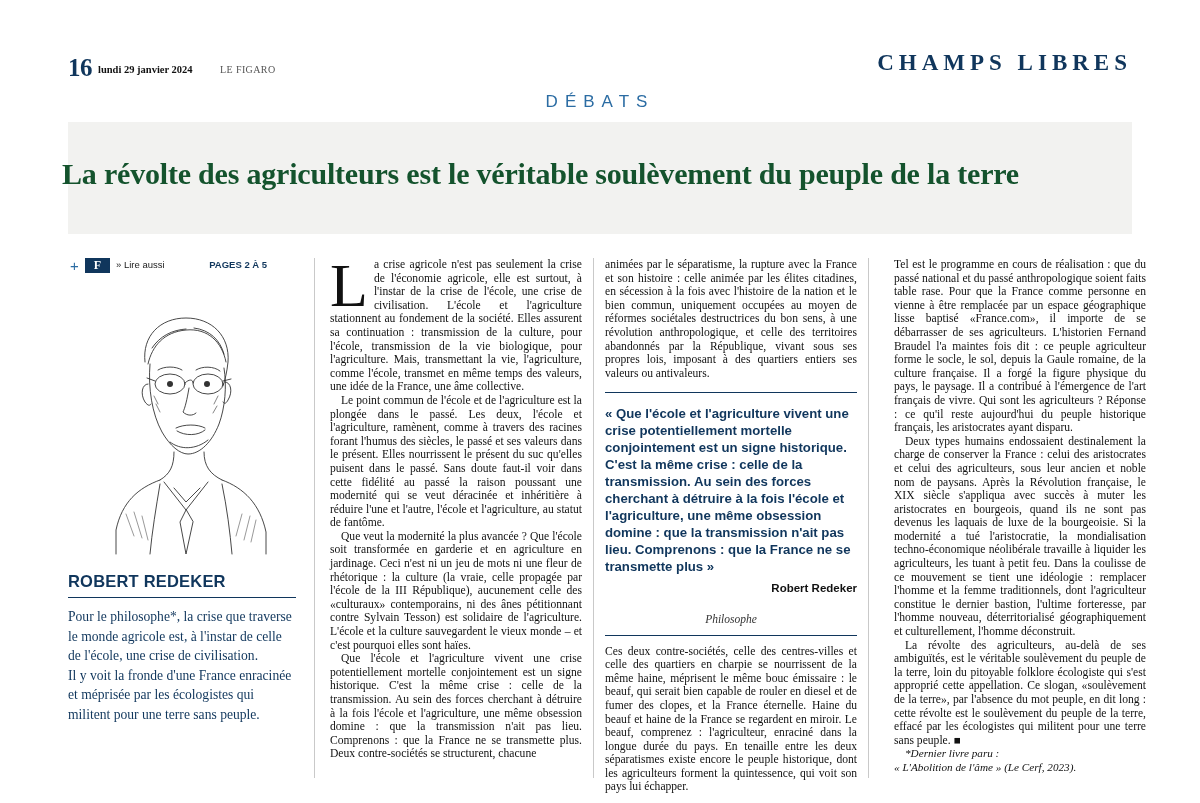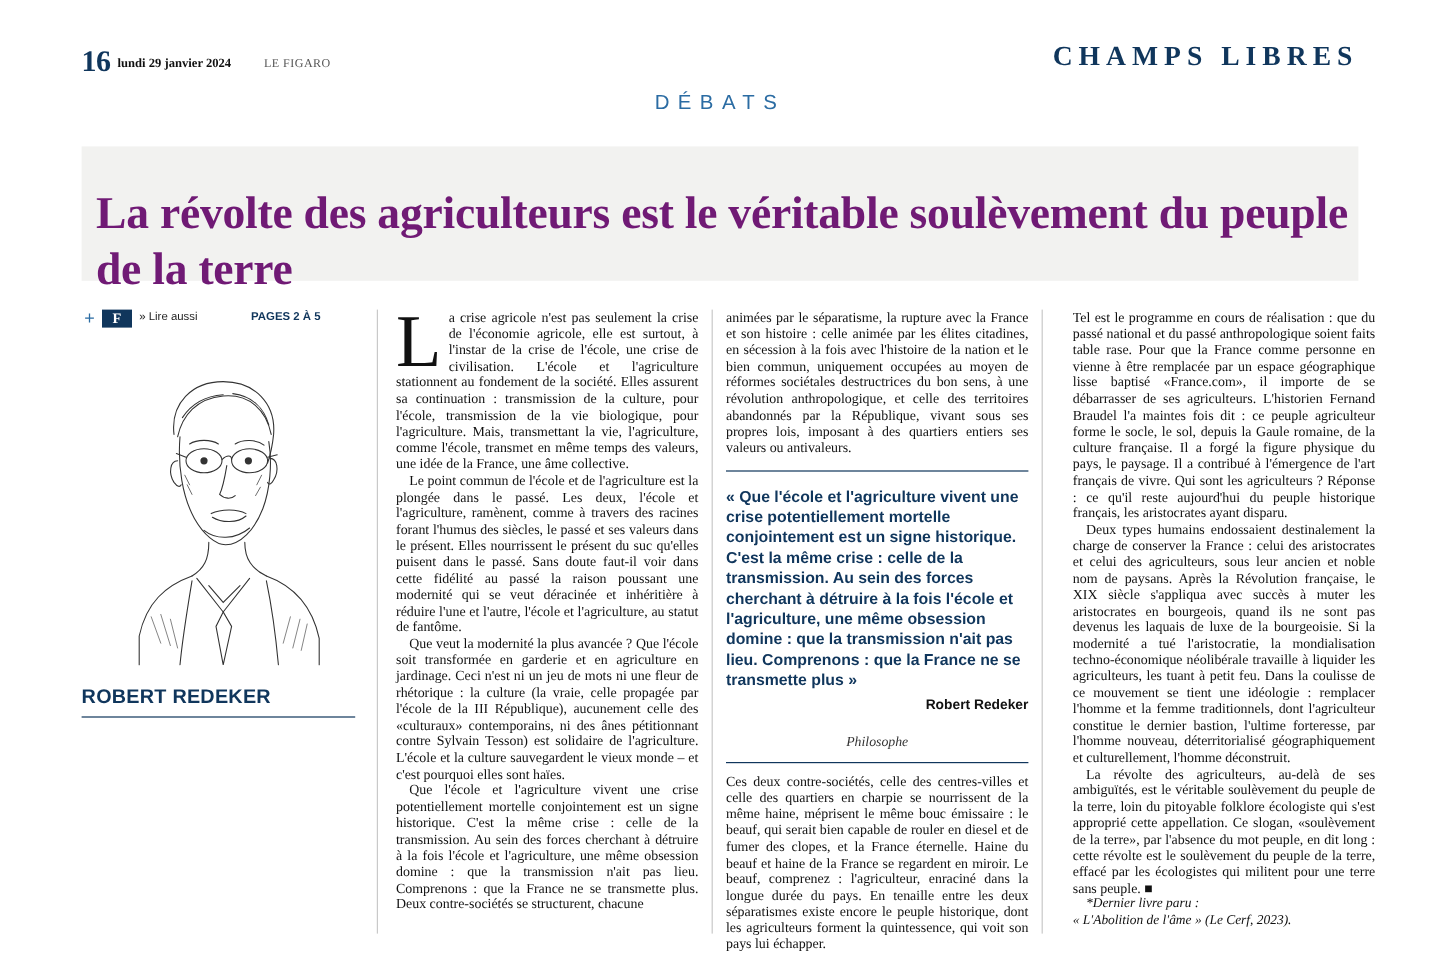--- a/index.html
+++ b/index.html
@@ -18,21 +18,21 @@
     position: relative;
     width: 1200px;
     height: 803px;
     box-sizing: border-box;
   }
 
   
   .masthead {
     position: absolute;
     left: 68px;
-    top: 38px;
+    top: 54px;
     width: 1064px;
     height: 34px;
   }
   .folio {
     position: absolute;
     left: 0;
     top: 0;
     font-family: "Liberation Serif", serif;
     font-weight: bold;
     font-size: 25px;
@@ -87,27 +87,27 @@
   .headline-band {
     position: absolute;
     left: 68px;
     top: 122px;
     width: 1064px;
     height: 112px;
     background: #f2f2f0;
   }
   .headline {
     position: absolute;
-    left: 80px;
+    left: 62px;
     top: 130px;
     width: 1055px;
     font-family: "Liberation Serif", serif;
-    font-size: 38px;
+    font-size: 30px;
     line-height: 47px;
-    color: #701a75;
+    color: #14532d;
     letter-spacing: -0.2px;
   }
 
   
   .rail {
     position: absolute;
     left: 68px;
     top: 258px;
     width: 228px;
   }
@@ -357,20 +357,22 @@
           <path d="M64 104 L68 112 M66 112 L70 120 M128 104 L124 112 M127 114 L123 121" stroke-width="0.6"></path>
           <path d="M36 222 L44 244 M44 220 L52 246 M52 224 L58 248" stroke-width="0.5"></path>
           <path d="M152 222 L146 244 M160 224 L154 248 M166 228 L161 250" stroke-width="0.5"></path>
         </g>
         <text x="130" y="258" font-family="Liberation Serif, serif" font-size="9" fill="#555" font-style="italic"> </text>
       </svg>
     </div>
 
     <div class="author-name">ROBERT REDEKER</div>
     <div class="rule-blue"></div>
+    <div class="standfirst" style="white-space: pre-line;">Pour le philosophe*, la crise que traverse le monde agricole est, à l'instar de celle de l'école, une crise de civilisation.
+Il y voit la fronde d'une France enracinée et méprisée par les écologistes qui militent pour une terre sans peuple.</div>
   </div>
 
   <div class="vrule-left"></div>
 
   <div class="cols">
     <div class="col-rule" id="rule1"></div>
     <div class="col-rule" id="rule2"></div>
 
     <div class="col" id="col1">
       <p class="first">

